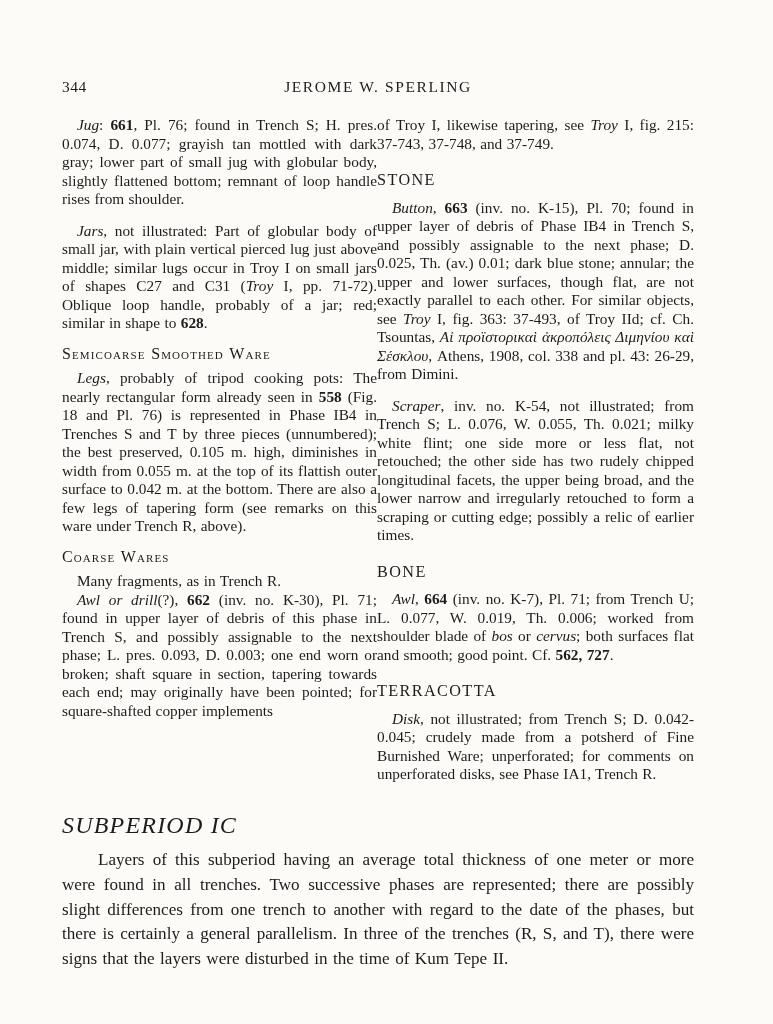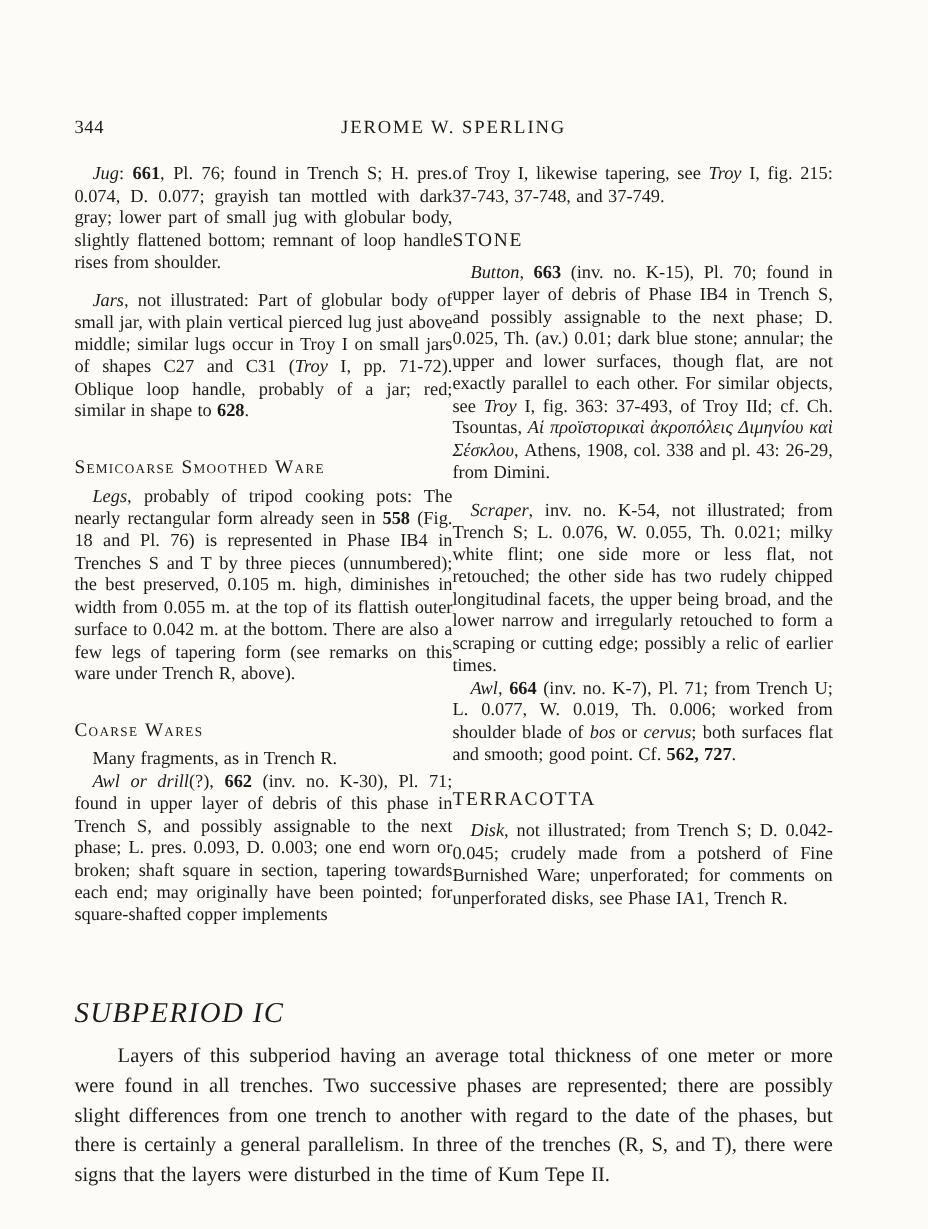--- a/index.html
+++ b/index.html
@@ -28,21 +28,20 @@
     left: 0;
     top: 0;
     font-size: 15.5px;
     letter-spacing: 0.5px;
   }
   .running-head {
     display: block;
     text-align: center;
     font-size: 15.5px;
     letter-spacing: 1.6px;
-    margin-top: 20px;
   }
   .columns {
     display: flex;
     min-height: 682px;
     align-items: flex-start;
   }
   .col {
     width: 318px;
     font-size: 15.3px;
     line-height: 18.5px;
@@ -51,21 +50,21 @@
   }
   .col.right { width: 320px; }
   .para { margin: 0; }
   .para.gap { margin-top: 13px; }
   .para.indent { text-indent: 15px; }
   .sc-head {
     font-weight: 400;
     font-variant: small-caps;
     font-size: 16px;
     letter-spacing: 1.1px;
-    margin: 28px 0 6px;
+    margin: 12px 0 6px;
     text-align: left;
   }
   .center-head {
     font-weight: 400;
     font-size: 16.2px;
     letter-spacing: 1.4px;
     text-align: left;
     margin: 18px 0 9px;
   }
   .subperiod { margin-top: 14px; }
@@ -107,20 +106,21 @@
       <h3 class="sc-head">Coarse Wares</h3>
       <p class="para indent"><span>Many fragments, as in Trench R.</span></p>
       <p class="para indent"><span class="i">Awl or drill</span><span>(?), </span><span class="b">662</span><span> (inv. no. K-30), Pl. 71; found in upper layer of debris of this phase in Trench S, and possibly assignable to the next phase; L. pres. 0.093, D. 0.003; one end worn or broken; shaft square in section, tapering towards each end; may originally have been pointed; for square-shafted copper implements</span></p>
     </section>
 
     <section class="col right">
       <p class="para"><span>of Troy I, likewise tapering, see </span><span class="i">Troy</span><span> I, fig. 215: 37-743, 37-748, and 37-749.</span></p>
       <h3 class="center-head">STONE</h3>
       <p class="para indent"><span class="i">Button</span><span>, </span><span class="b">663</span><span> (inv. no. K-15), Pl. 70; found in upper layer of debris of Phase IB4 in Trench S, and possibly assignable to the next phase; D. 0.025, Th. (av.) 0.01; dark blue stone; annular; the upper and lower surfaces, though flat, are not exactly parallel to each other.  For similar objects, see </span><span class="i">Troy</span><span> I, fig. 363: 37-493, of Troy IId; cf. Ch. Tsountas, </span><span class="i">Αἱ προϊστορικαὶ ἀκροπόλεις Διμηνίου καὶ Σέσκλου</span><span>, Athens, 1908, col. 338 and pl. 43: 26-29, from Dimini.</span></p>
       <p class="para indent gap"><span class="i">Scraper</span><span>, inv. no. K-54, not illustrated; from Trench S; L. 0.076, W. 0.055, Th. 0.021; milky white flint; one side more or less flat, not retouched; the other side has two rudely chipped longitudinal facets, the upper being broad, and the lower narrow and irregularly retouched to form a scraping or cutting edge; possibly a relic of earlier times.</span></p>
+      <h3 class="center-head">BONE</h3>
       <p class="para indent"><span class="i">Awl</span><span>, </span><span class="b">664</span><span> (inv. no. K-7), Pl. 71; from Trench U; L. 0.077, W. 0.019, Th. 0.006; worked from shoulder blade of </span><span class="i">bos</span><span> or </span><span class="i">cervus</span><span>; both surfaces flat and smooth; good point.  Cf. </span><span class="b">562, 727</span><span>.</span></p>
       <h3 class="center-head">TERRACOTTA</h3>
       <p class="para indent"><span class="i">Disk</span><span>, not illustrated; from Trench S; D. 0.042-0.045; crudely made from a potsherd of Fine Burnished Ware; unperforated; for comments on unperforated disks, see Phase IA1, Trench R.</span></p>
     </section>
 
   </div>
 
   <section class="subperiod">
     <h2 class="subperiod-head">SUBPERIOD IC</h2>
     <p class="subperiod-para"><span>Layers of this subperiod having an average total thickness of one meter or more were found in all trenches.  Two successive phases are represented; there are possibly slight differences from one trench to another with regard to the date of the phases, but there is certainly a general parallelism.  In three of the trenches (R, S, and T), there were signs that the layers were disturbed in the time of Kum Tepe II.</span></p>

